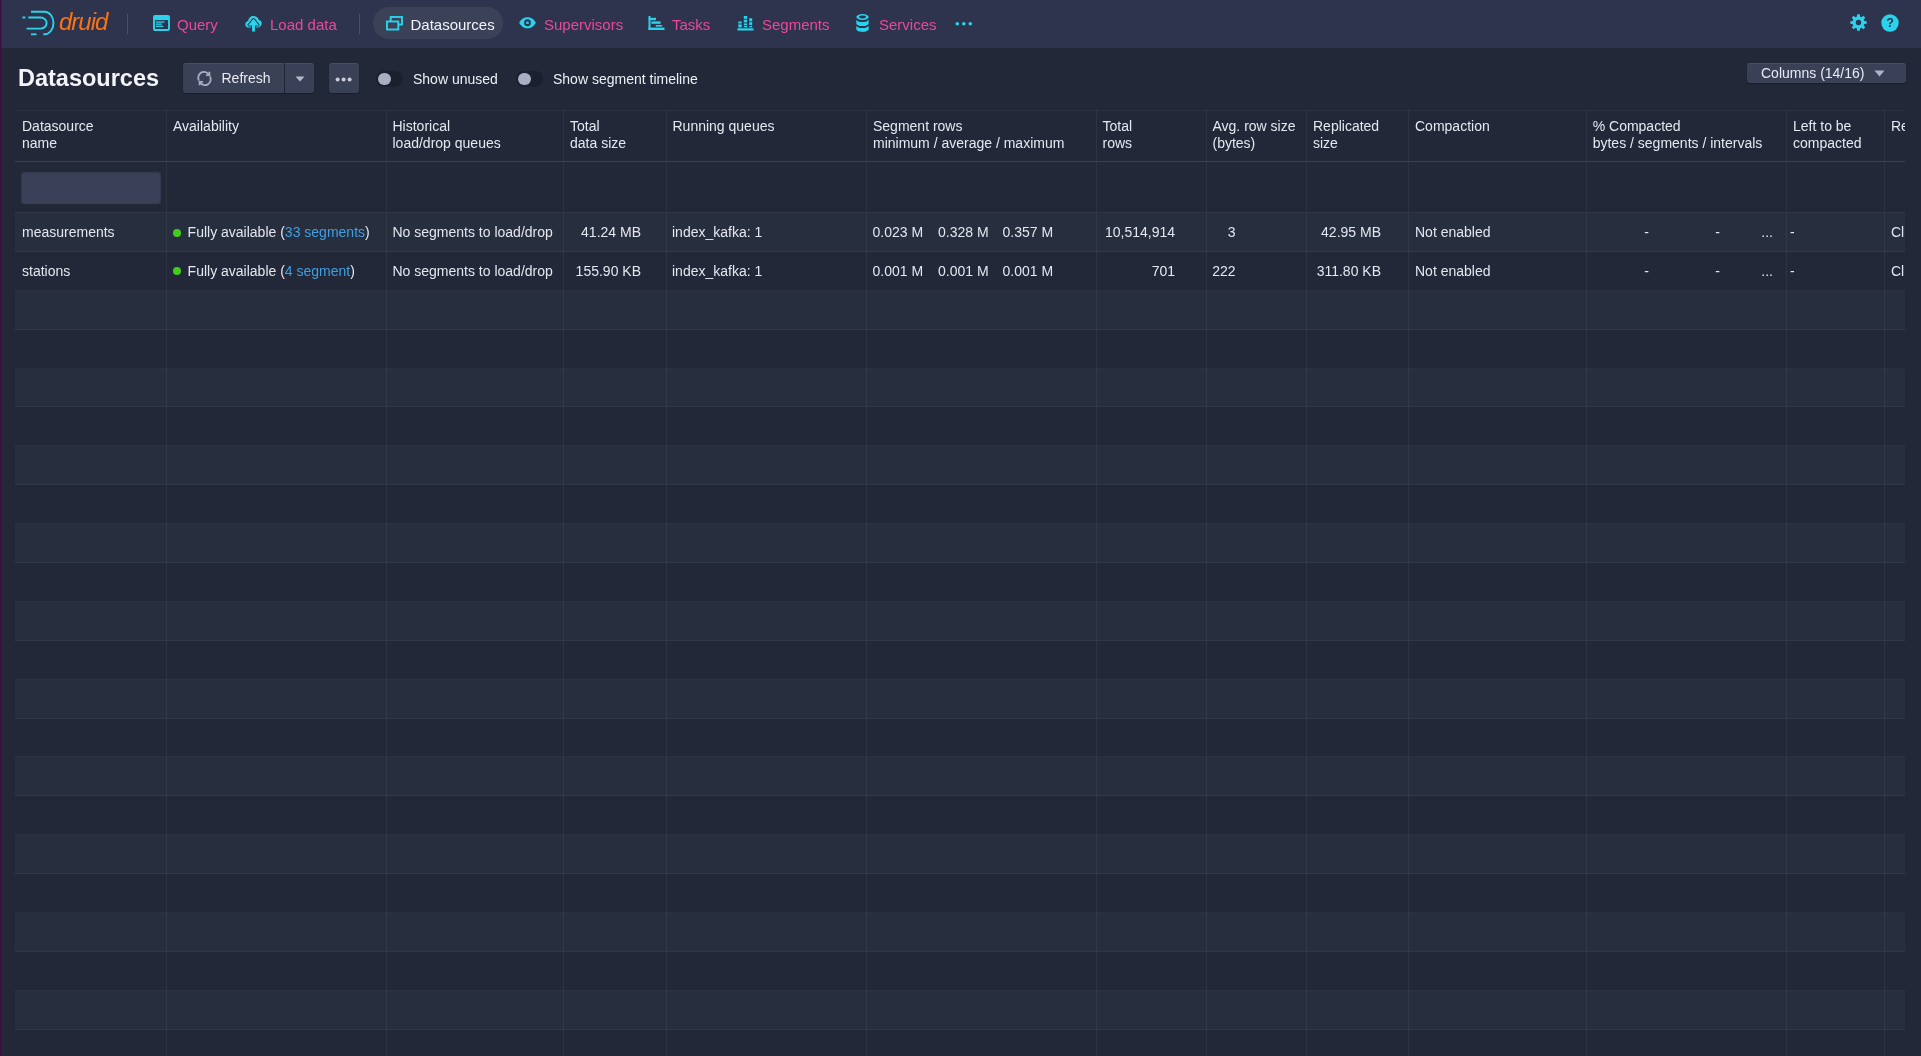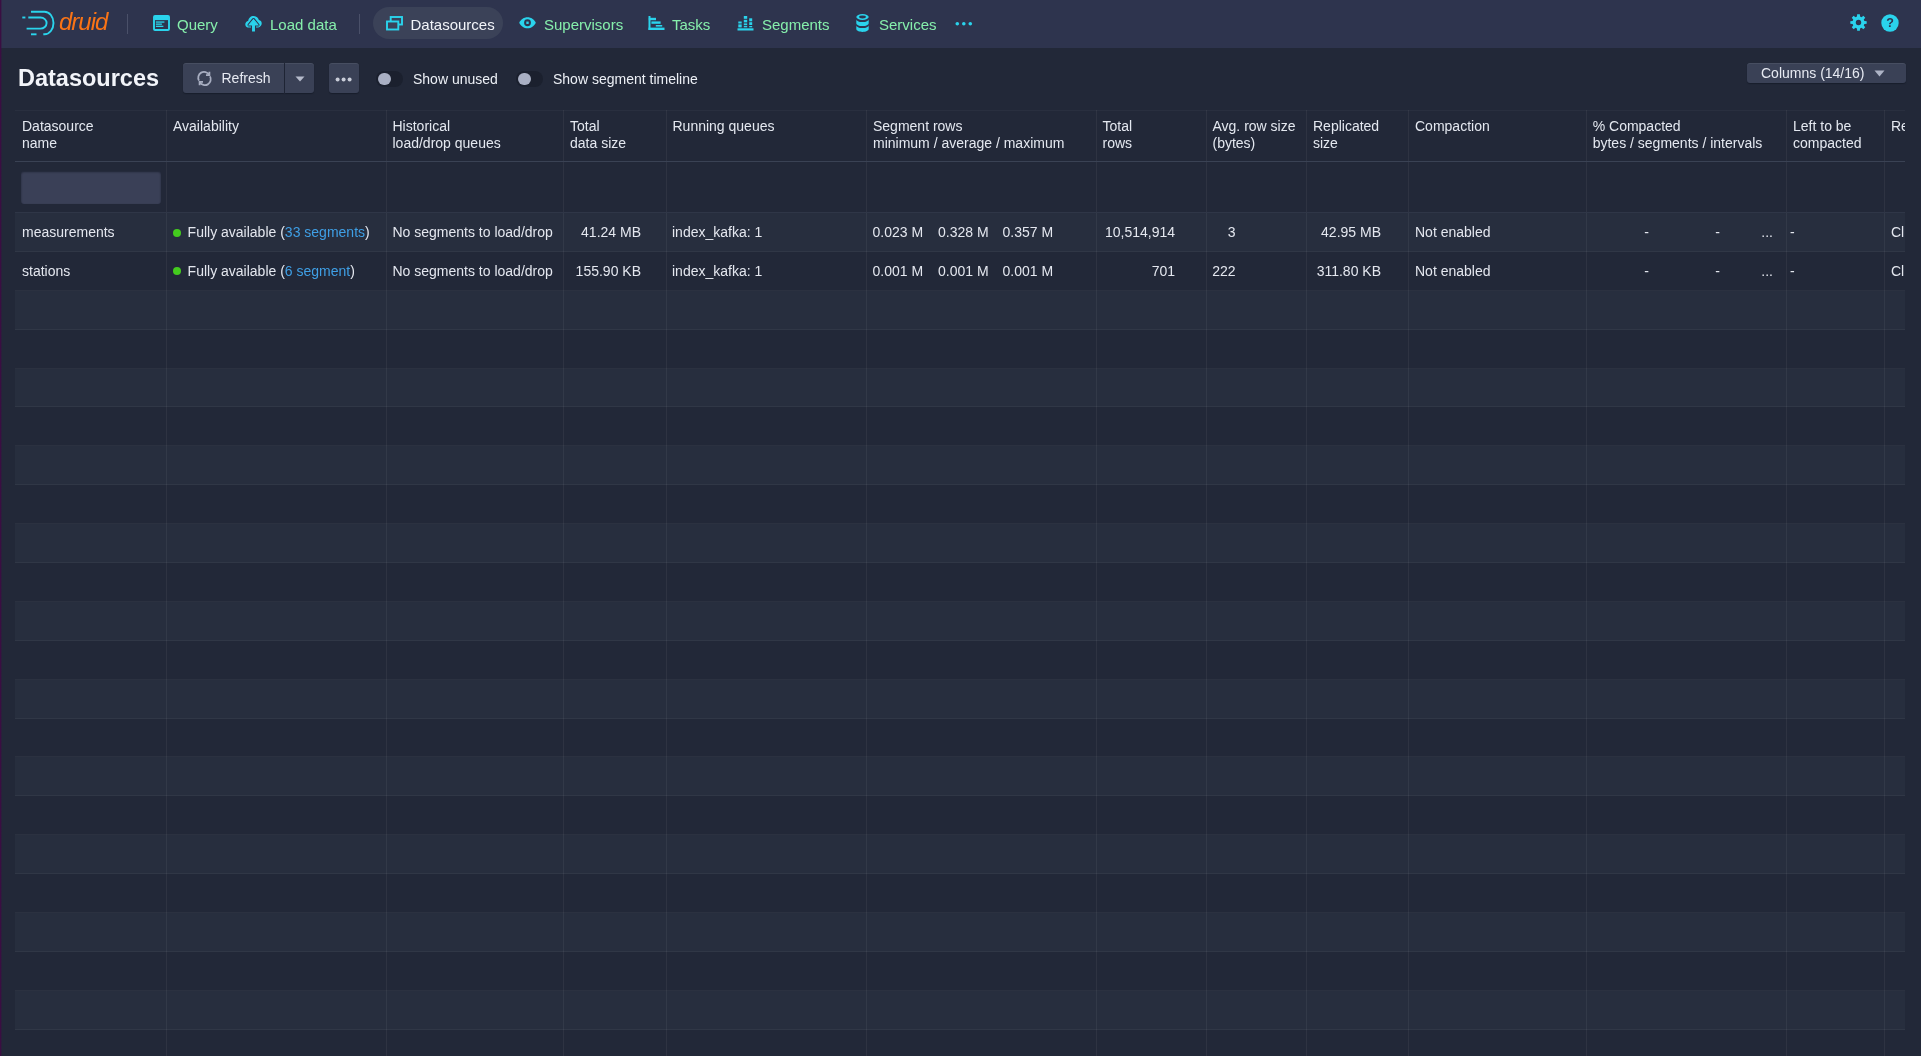--- a/index.html
+++ b/index.html
@@ -1,21 +1,21 @@
 <!DOCTYPE html>
 <html><head>
 <meta charset="utf-8">
 <style>
   * { margin:0; padding:0; box-sizing:border-box; }
   html,body { width:1921px; height:1056px; overflow:hidden; }
   body { background:#222838; font-family:"Liberation Sans", sans-serif; color:#E4E7EF; position:relative; }
   .abs { position:absolute; }
   
   #nav { position:absolute; left:0; top:0; width:1921px; height:48px; background:#2E344E; }
-  .navtxt { position:absolute; top:0; height:48px; display:flex; align-items:center; font-size:15px; color:#86efac; }
+  .navtxt { position:absolute; top:0; height:48px; display:flex; align-items:center; font-size:15px; color:#ec4899; }
   .vdiv { position:absolute; top:14px; width:1px; height:20px; background:#4A5069; }
   #pill { position:absolute; left:373px; top:7px; width:130px; height:32px; border-radius:16px; background:#3B4258; }
   
   #title { position:absolute; left:18px; top:48px; height:60px; display:flex; align-items:center; font-size:23.5px; font-weight:bold; color:#F2F4F9; letter-spacing:0px; }
   .btn { position:absolute; background:#3A4156; border-radius:3px; box-shadow: inset 0 1px 0 rgba(255,255,255,0.07), 0 1px 1px rgba(10,14,24,0.4); }
   .btxt { display:flex; align-items:center; height:100%; font-size:14px; color:#E7EAF2; }
   .switch-track { position:absolute; width:26.5px; height:16.5px; border-radius:8.5px; background:#1B202E; }
   .switch-knob { position:absolute; width:12.5px; height:12.5px; border-radius:50%; background:#A9AFC3; }
   .tlabel { position:absolute; top:63px; height:31px; display:flex; align-items:center; font-size:14px; color:#EDF0F6; }
   
@@ -237,21 +237,21 @@
 <div class="cell cr" style="left:1190.5px;top:103px;width:30px;">3</div>
 <div class="cell cr" style="left:1291px;top:103px;width:75px;">42.95 MB</div>
 <div class="cell" style="left:1400px;top:103px;">Not enabled</div>
 <div class="cell cr" style="left:1570.7px;top:103px;width:63.3px;">-</div>
 <div class="cell cr" style="left:1640px;top:103px;width:65px;">-</div>
 <div class="cell cr" style="left:1710px;top:103px;width:48px;">...</div>
 <div class="cell" style="left:1775px;top:103px;">-</div>
 <div class="cell" style="left:1876px;top:103px;">Cluster default</div>
 <div class="cell" style="left:7px;top:141.9px;">stations</div>
 <div class="dot" style="left:157.5px;top:157.4px;"></div>
-<div class="cell" style="left:172.6px;top:141.9px;">Fully available (<span class="lnk">6 segment</span>)</div>
+<div class="cell" style="left:172.6px;top:141.9px;">Fully available (<span class="lnk">4 segment</span>)</div>
 <div class="cell" style="left:377.5px;top:141.9px;">No segments to load/drop</div>
 <div class="cell cr" style="left:548px;top:141.9px;width:78px;">155.90 KB</div>
 <div class="cell" style="left:657px;top:141.9px;">index_kafka: 1</div>
 <div class="cell" style="left:857.5px;top:141.9px;">0.001 M</div>
 <div class="cell" style="left:923px;top:141.9px;">0.001 M</div>
 <div class="cell" style="left:987.5px;top:141.9px;">0.001 M</div>
 <div class="cell cr" style="left:1080.5px;top:141.9px;width:79.5px;">701</div>
 <div class="cell cr" style="left:1190.5px;top:141.9px;width:30px;">222</div>
 <div class="cell cr" style="left:1291px;top:141.9px;width:75px;">311.80 KB</div>
 <div class="cell" style="left:1400px;top:141.9px;">Not enabled</div>

